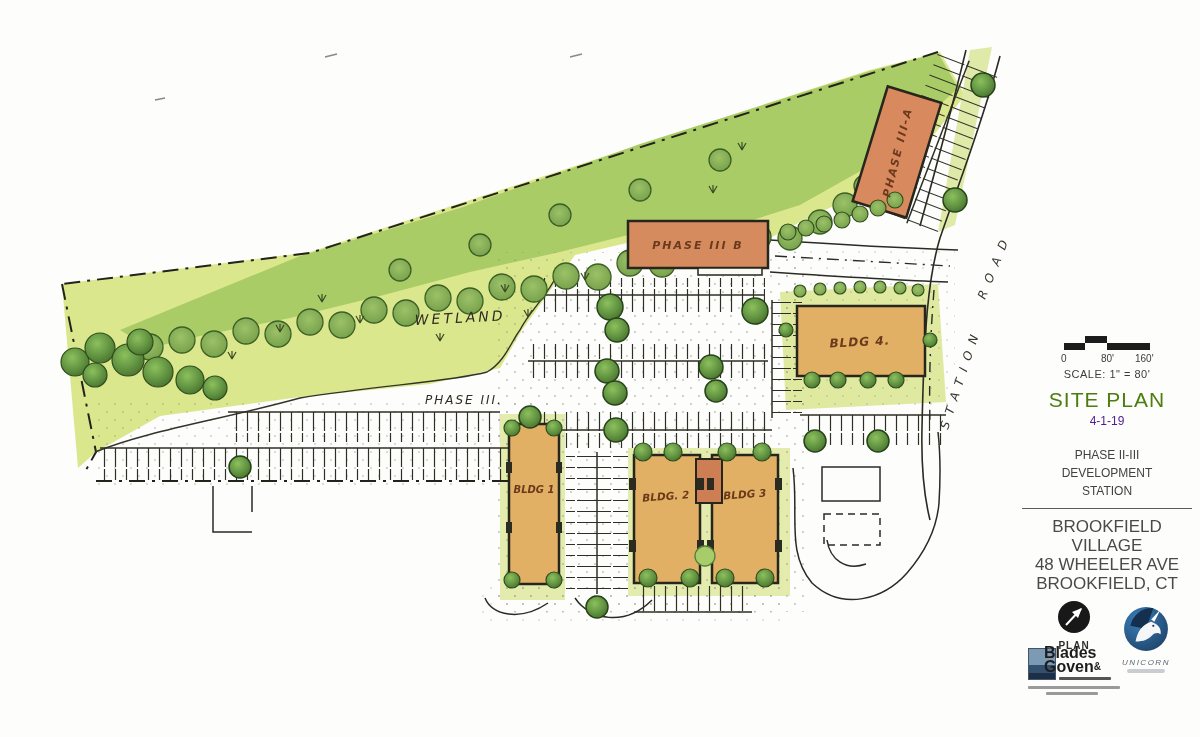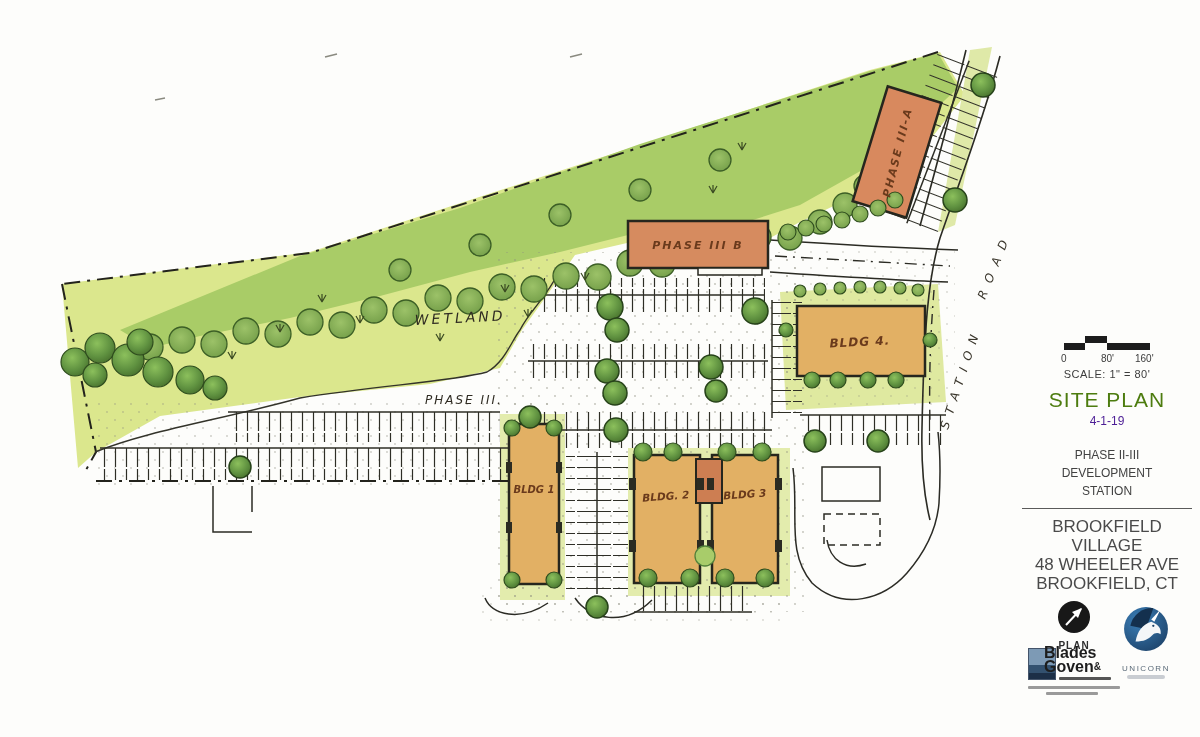--- a/index.html
+++ b/index.html
@@ -24,21 +24,21 @@
   #north-logo{position:absolute;left:22px;top:2px;width:60px;text-align:center;}
   #north-label{font-size:10px;font-weight:bold;letter-spacing:1px;color:#2e2e2e;margin-top:2px;}
   #blades-logo{position:absolute;left:6px;top:48px;width:100px;}
   #blades-thumb{position:absolute;left:0;top:2px;width:26px;height:30px;
      background:linear-gradient(#7d9ab5 0 55%,#33516f 55% 80%,#1c2f47 80% 100%);border:1px solid #44546a;}
   #blades-text{position:absolute;left:16px;top:0;font-family:Liberation Sans, sans-serif;
      font-weight:bold;color:#1d1d1d;font-size:16px;line-height:14px;white-space:nowrap;}
   #blades-amp{font-size:10px;vertical-align:2px;}
   .fineline{position:absolute;background:#9a9a9a;border-radius:1px;}
   #unicorn-logo{position:absolute;left:92px;top:6px;width:64px;text-align:center;}
-  #unicorn-label{font-size:8px;letter-spacing:1.5px;color:#5a6a78;margin-top:6px;}
+  #unicorn-label{font-size:8px;letter-spacing:1.5px;color:#5a6a78;margin-top:0;font-style:italic;}
   #unicorn-sub{width:38px;height:4px;background:#c9cdd2;margin:2px auto 0 auto;border-radius:2px;}
 </style>
 </head>
 <body>
 
 <div id="stage">
 
 <svg width="1200" height="737" viewBox="0 0 1200 737">
   <defs>
     <radialGradient id="gTree" cx="40%" cy="35%" r="75%">

